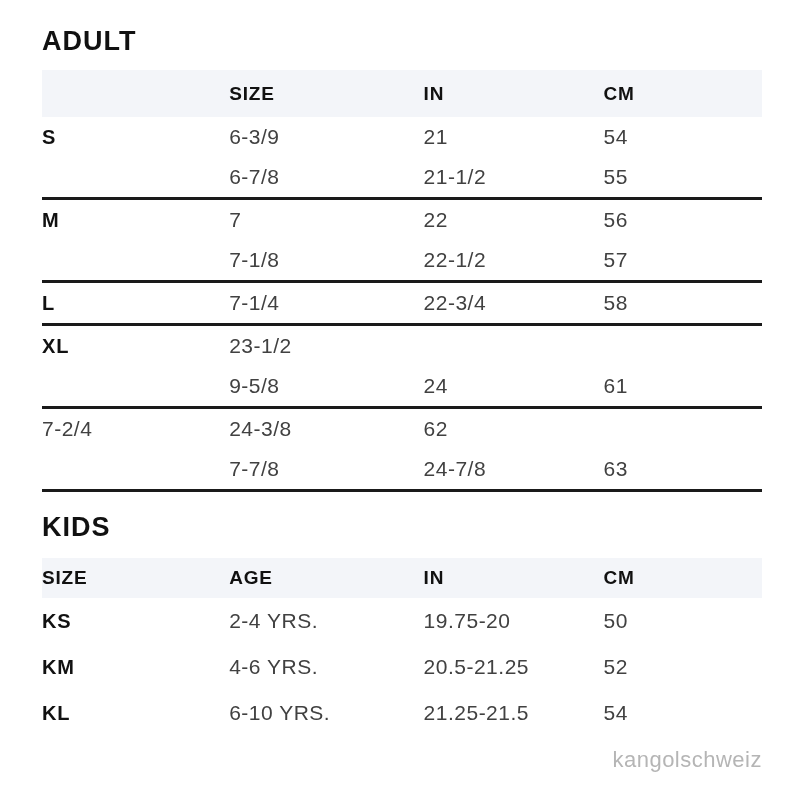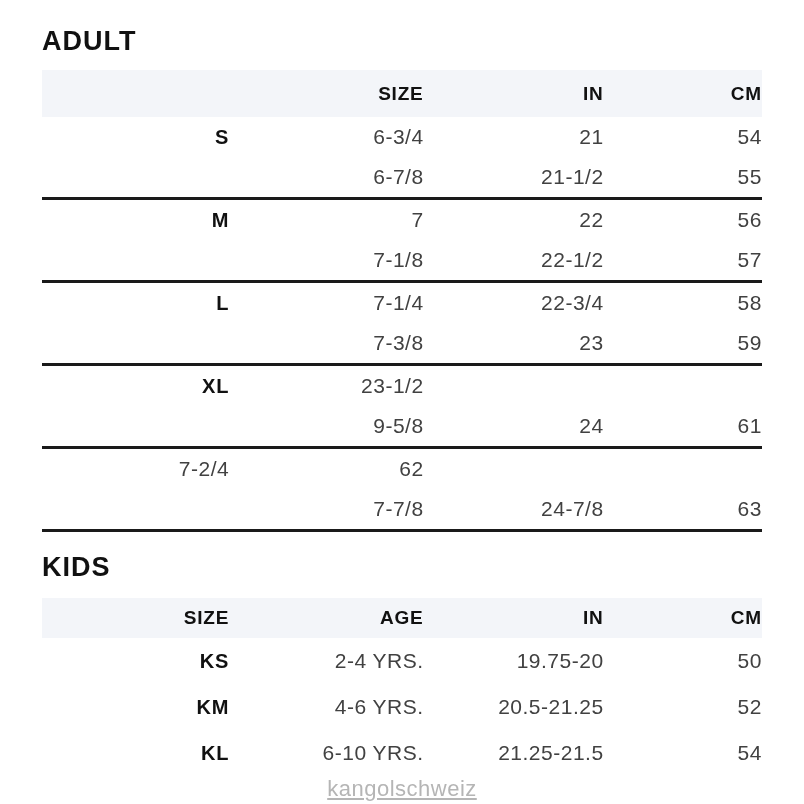--- a/index.html
+++ b/index.html
@@ -23,21 +23,21 @@
     line-height:30px;
   }
   .section-title.adult{margin-bottom:14px;}
   .section-title.kids{margin-top:20px;margin-bottom:16px;}
   .trow{
     display:grid;
     grid-template-columns:26% 27% 25% 22%;
     align-items:center;
   }
   .cell{
-    text-align:right;
+    text-align:left;
     font-size:21px;
     color:var(--body-text);
     letter-spacing:0.5px;
     white-space:nowrap;
   }
   .header-row{
     background:var(--header-bg);
     height:47px;
   }
   .header-row .cell{
@@ -50,45 +50,44 @@
   .adult-table .tgroup{border-bottom:3px solid var(--divider);}
   .cell.label{
     font-weight:700;
     font-size:20px;
     color:var(--heading-text);
     letter-spacing:0.8px;
   }
   .kids-table .header-row{height:40px;}
   .kids-table .body-row{height:46px;}
   .watermark{
-    text-align:center;
+    text-align:right;
     font-size:22px;
     color:var(--watermark);
     letter-spacing:0.5px;
-    margin-top:0;
-    text-decoration:underline;
+    margin-top:11px;
   }
 </style>
 </head>
 <body>
 
 <div class="section-title adult">ADULT</div>
 
 <div class="adult-table">
   <div class="trow header-row">
     <div class="cell"></div>
     <div class="cell">SIZE</div>
     <div class="cell">IN</div>
     <div class="cell">CM</div>
   </div>
 
   <div class="tgroup">
     <div class="trow body-row">
       <div class="cell label">S</div>
-      <div class="cell">6-3/4</div>
+      <div class="cell">6-3/9</div>
       <div class="cell">21</div>
       <div class="cell">54</div>
     </div>
     <div class="trow body-row">
       <div class="cell label"></div>
       <div class="cell">6-7/8</div>
       <div class="cell">21-1/2</div>
       <div class="cell">55</div>
     </div>
   </div>
@@ -108,44 +107,39 @@
     </div>
   </div>
 
   <div class="tgroup">
     <div class="trow body-row">
       <div class="cell label">L</div>
       <div class="cell">7-1/4</div>
       <div class="cell">22-3/4</div>
       <div class="cell">58</div>
     </div>
-    <div class="trow body-row">
-      <div class="cell label"></div>
-      <div class="cell">7-3/8</div>
-      <div class="cell">23</div>
-      <div class="cell">59</div>
-    </div>
   </div>
 
   <div class="tgroup">
     <div class="trow body-row">
       <div class="cell label">XL</div>
       <div class="cell">23-1/2</div>
     </div>
     <div class="trow body-row">
       <div class="cell label"></div>
       <div class="cell">9-5/8</div>
       <div class="cell">24</div>
       <div class="cell">61</div>
     </div>
   </div>
 
   <div class="tgroup">
     <div class="trow body-row">
       <div class="cell">7-2/4</div>
+      <div class="cell">24-3/8</div>
       <div class="cell">62</div>
     </div>
     <div class="trow body-row">
       <div class="cell label"></div>
       <div class="cell">7-7/8</div>
       <div class="cell">24-7/8</div>
       <div class="cell">63</div>
     </div>
   </div>
 </div>

